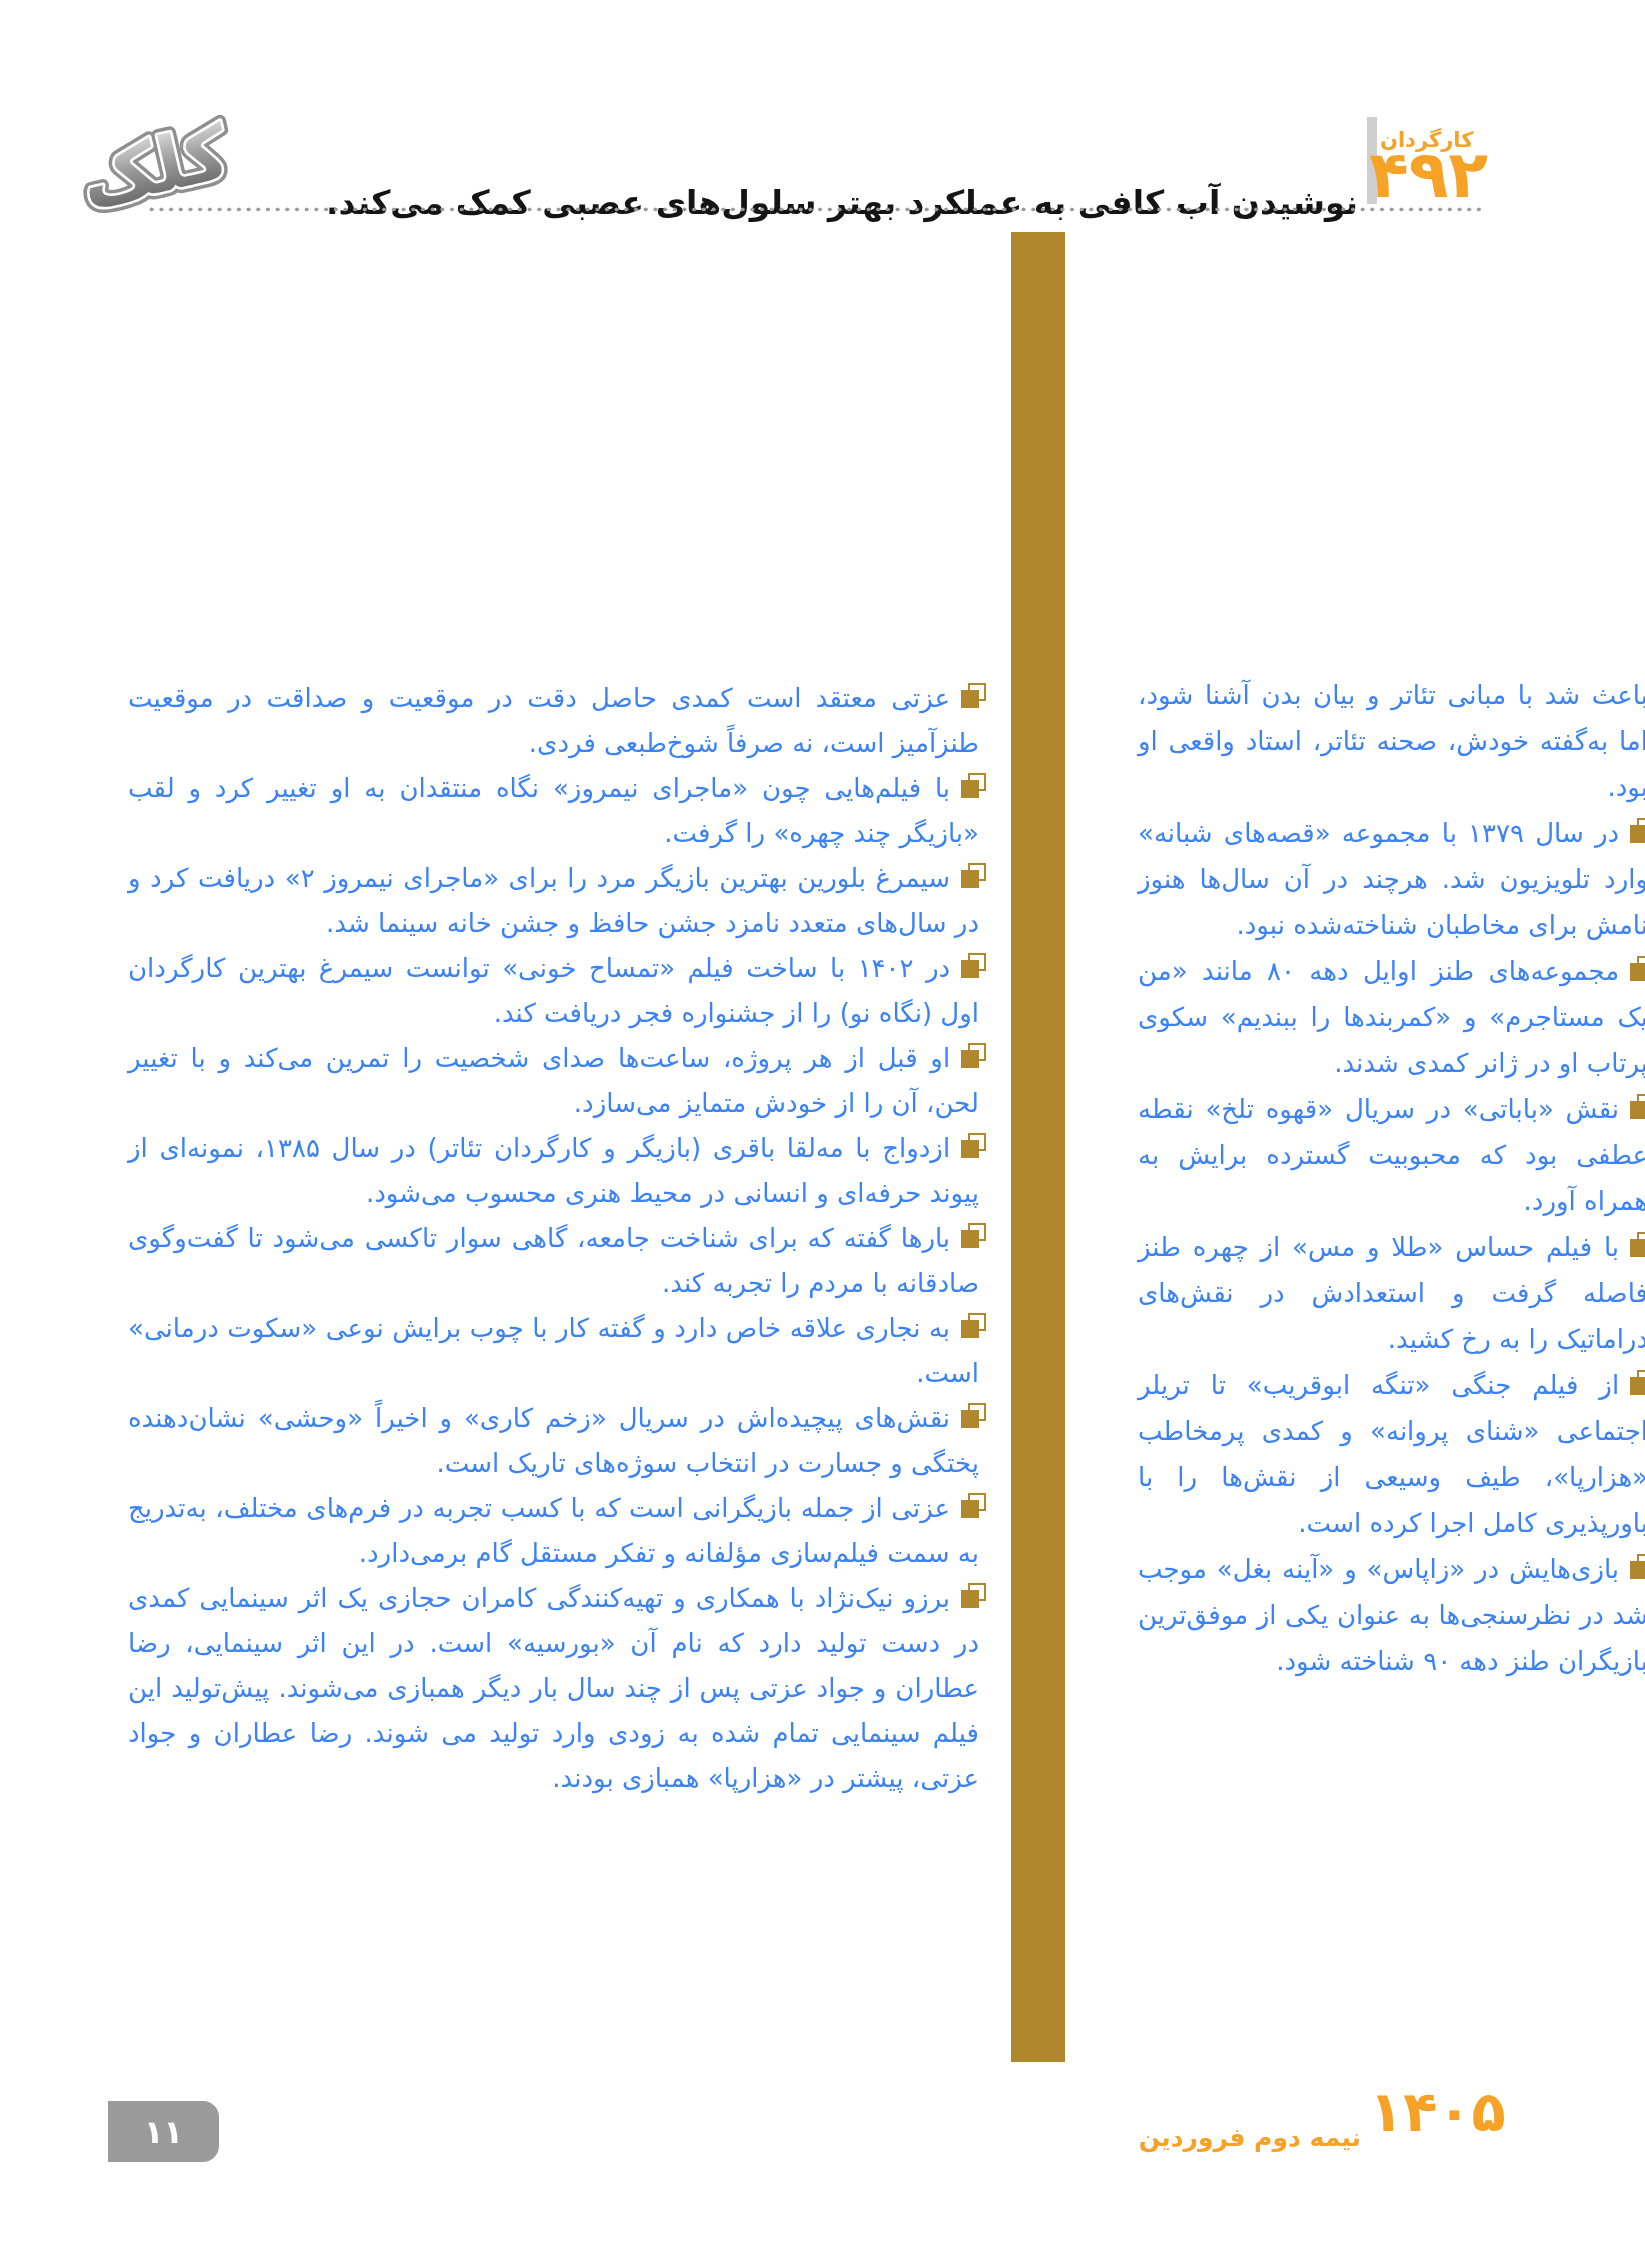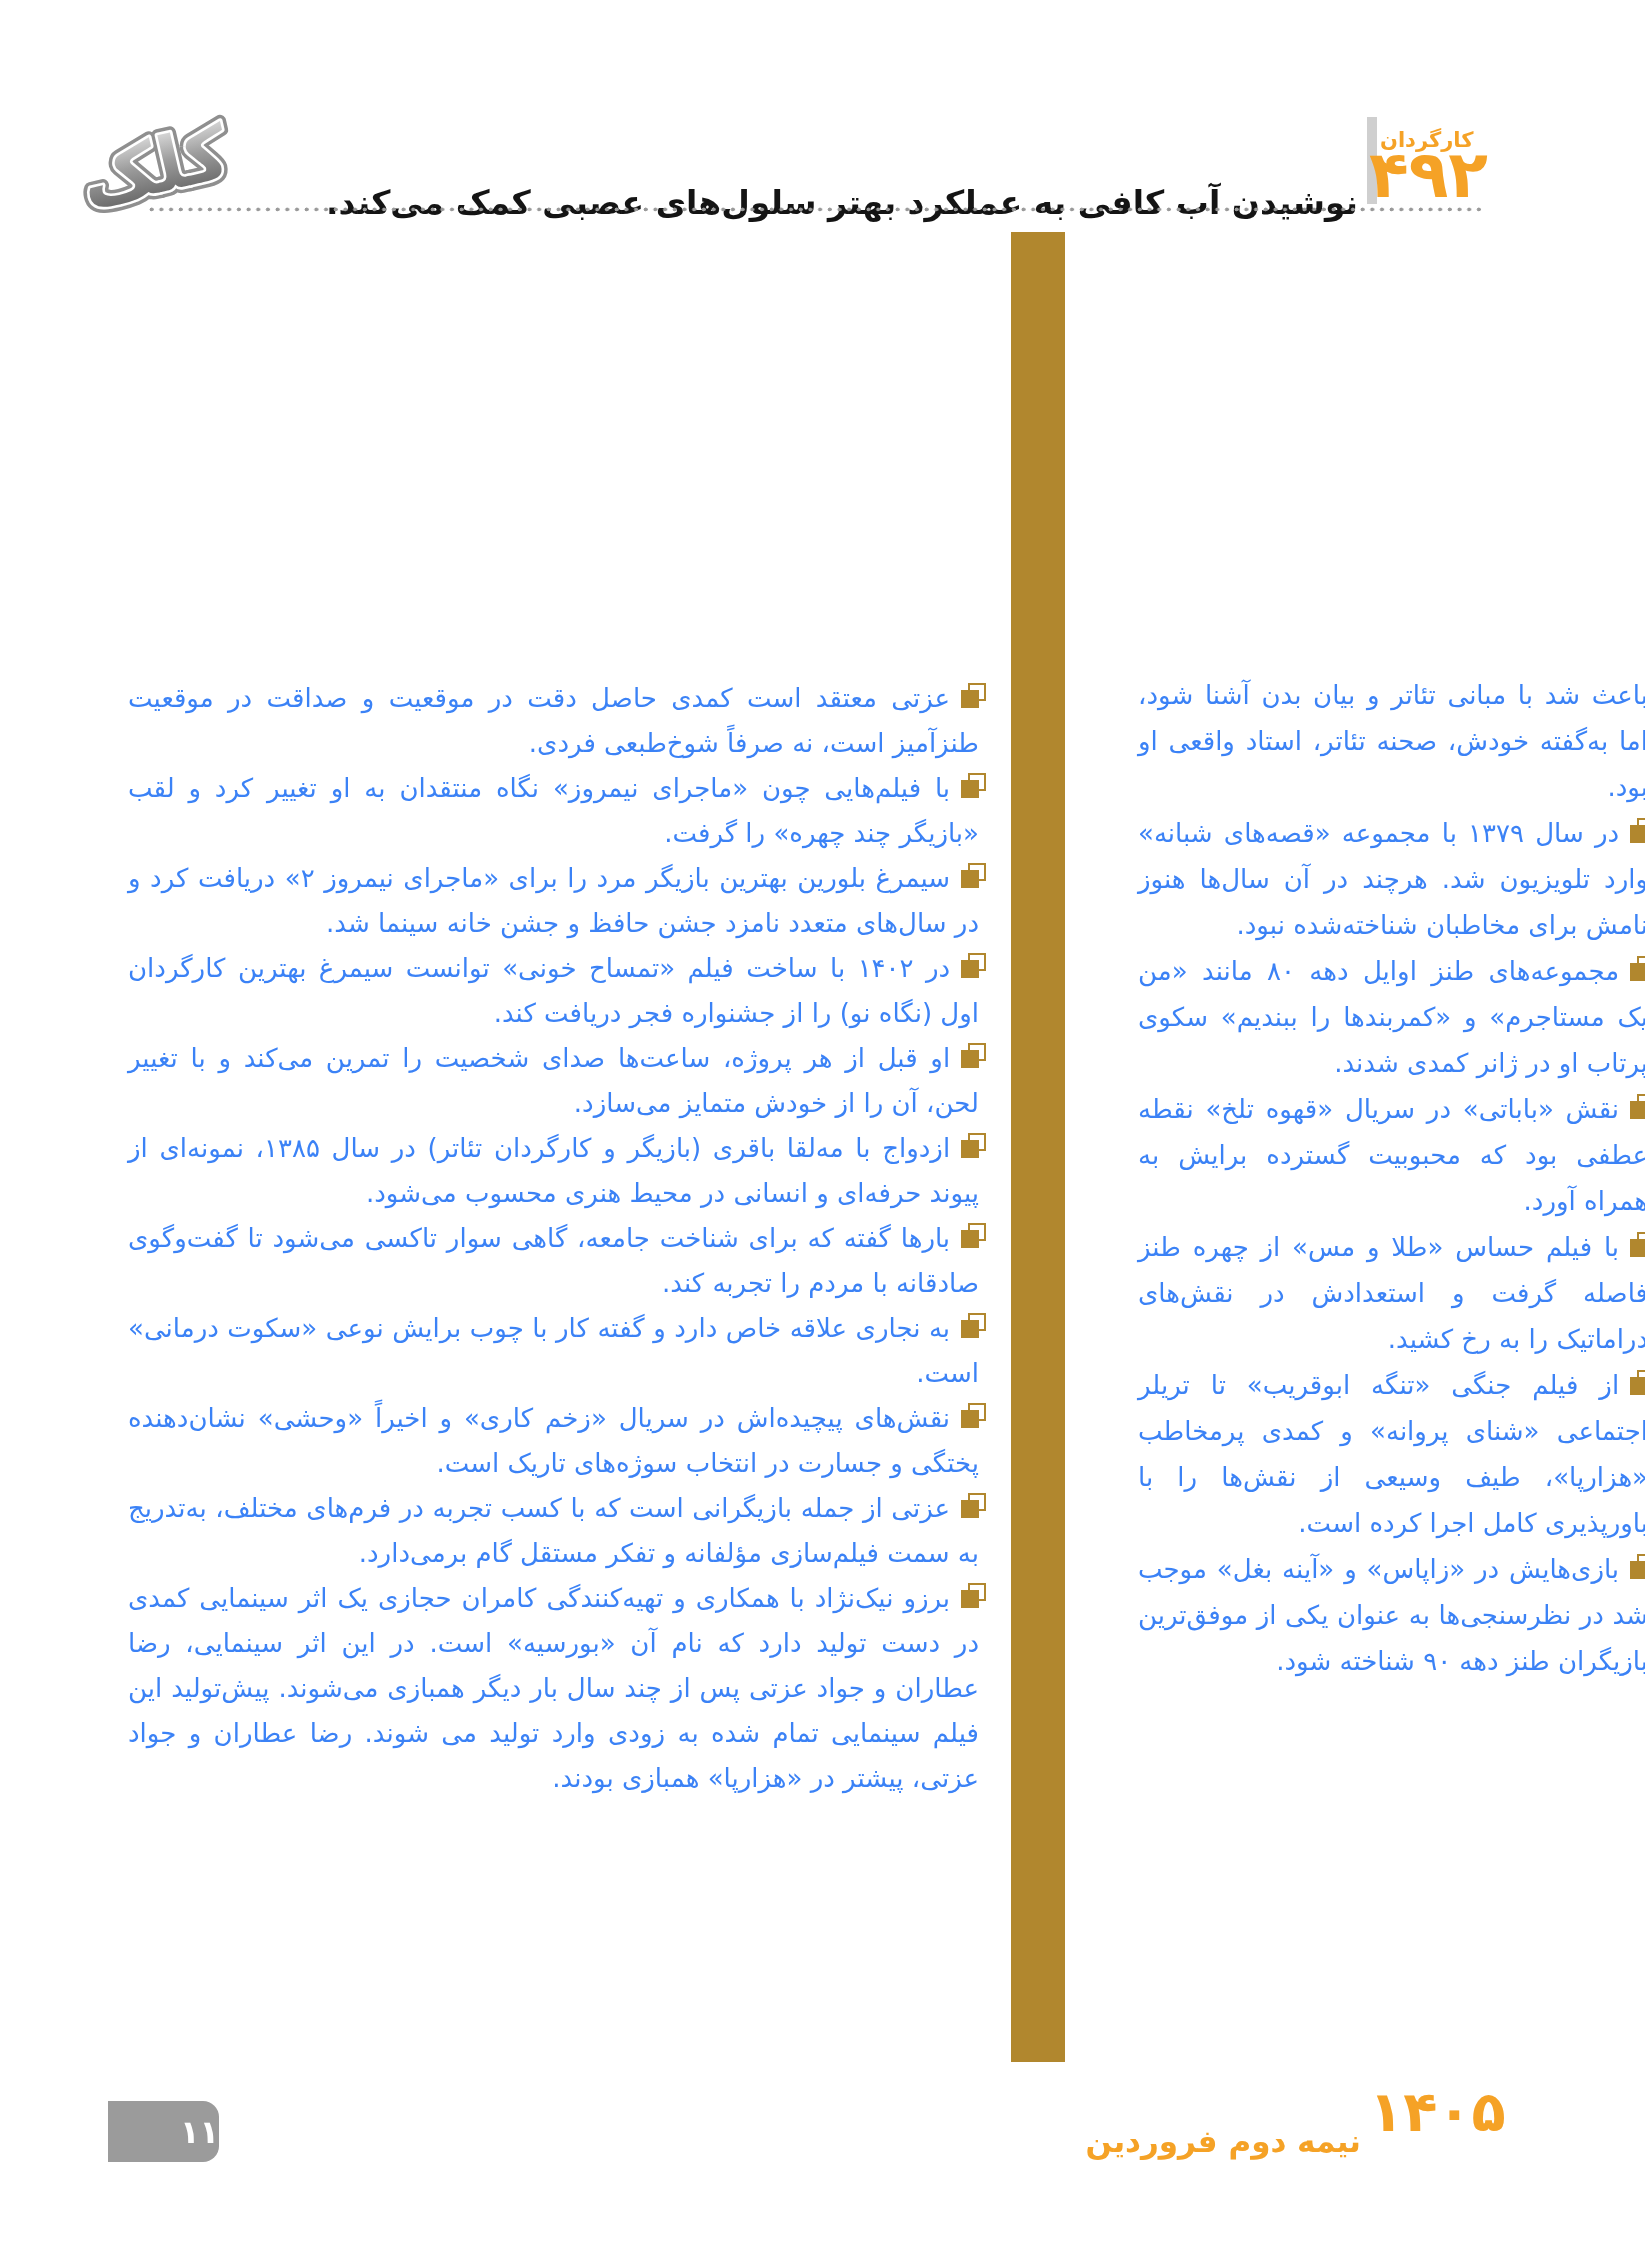--- a/index.html
+++ b/index.html
@@ -57,25 +57,25 @@
     content:"";position:absolute;inset:0;
     transform:translate(7px,-7px);
     border:2.6px solid;border-color:inherit;
     background:transparent;
   }
 
   
   #page-number-box{
     top:2101px;left:108px;width:111px;height:61px;
     background:#9b9b9b;border-radius:0 16px 16px 0;
-    display:flex;align-items:center;justify-content:flex-start;
+    display:flex;align-items:center;justify-content:center;
     color:#ffffff;font-size:32px;font-weight:bold;
   }
   #footer-year{top:2079px;left:1361px;font-size:56px;font-weight:bold;white-space:nowrap;letter-spacing:2.6px;margin-left:8px;}
-  #footer-period{top:2123px;right:284px;font-size:31px;font-weight:bold;white-space:nowrap;}
+  #footer-period{top:2123px;right:284px;font-size:25px;font-weight:bold;white-space:nowrap;}
 </style>
 </head>
 <body>
 
 <div id="page">
 
   <div class="mosaic" id="left-red-strip"></div>
 
   <div class="mosaic" id="logo-scatter"></div>
   <svg id="logo" class="abs" viewBox="0 0 210 130">

